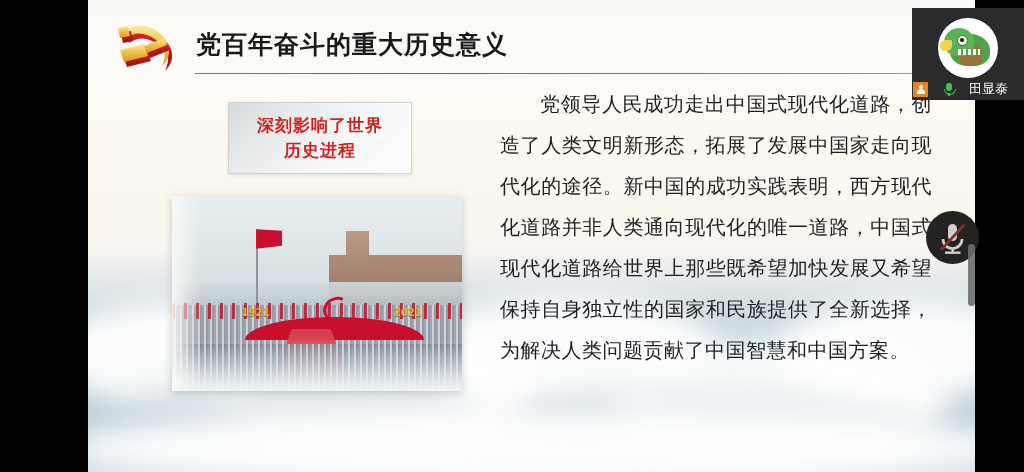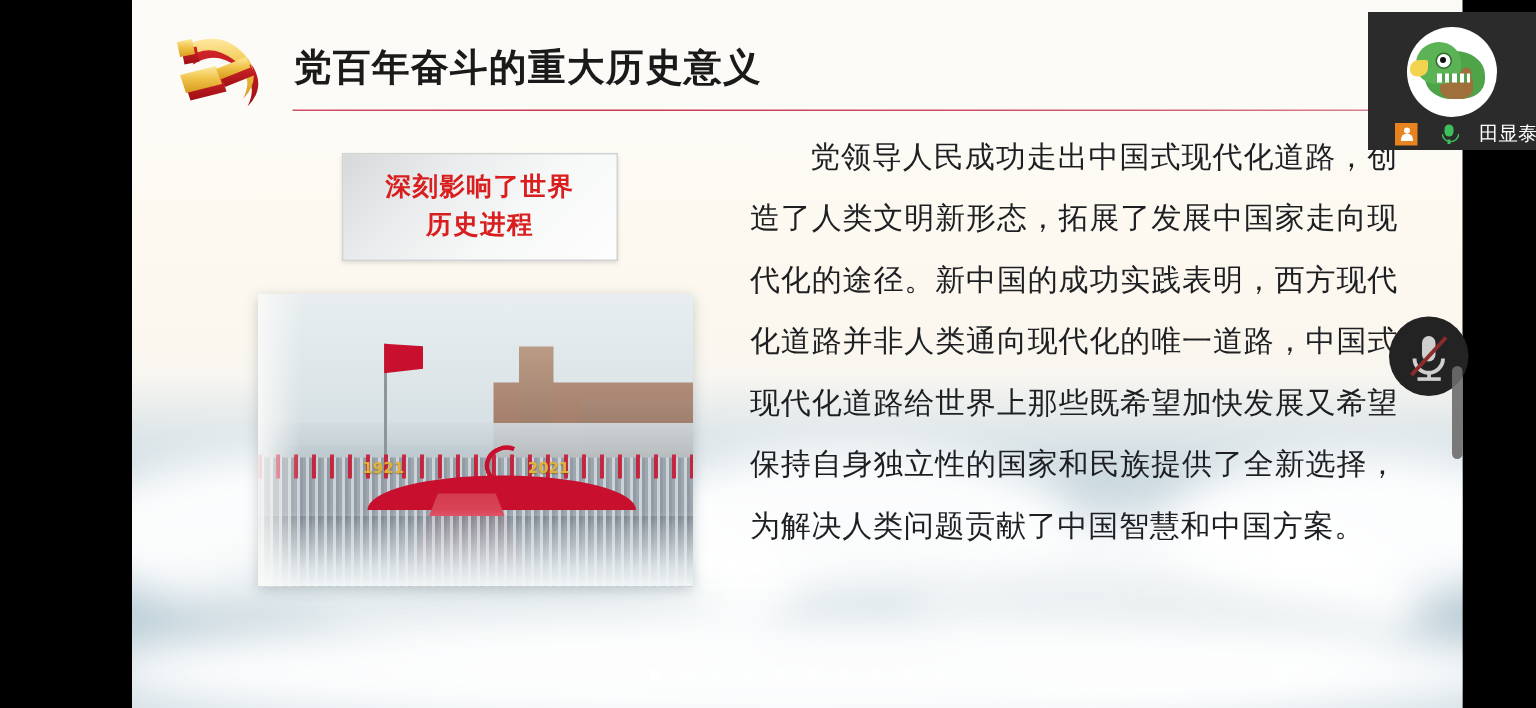--- a/index.html
+++ b/index.html
@@ -145,21 +145,21 @@
   #ph-crowd2 { left:0; top:76%; width:100%; height:24%;
     background: repeating-linear-gradient(90deg, #7f8992 0 2px, #c4cad0 2px 4px, #737d87 4px 6px);
     opacity: 0.92; }
   #ph-1921, #ph-2021 {
     position: absolute; top: 57%;
     color: #e0b23a; font-weight: bold; font-size: 10px;
     text-shadow: 0 1px 1px rgba(120,70,0,0.6);
     font-family: "DejaVu Sans", sans-serif;
   }
   #ph-1921 { left: 24%; }
-  #ph-2021 { left: 62%; }
+  #ph-2021 { left: 62%; padding-left: 42px; }
   #ph-sickle { left:52%; top:52%; width:22px; height:20px;
     border: 3px solid #c8102e; border-radius: 50%;
     border-color: #c8102e transparent transparent #c8102e;
     transform: rotate(-20deg); }
   #ph-fade-b { left:0; bottom:0; width:100%; height:26%;
     background: linear-gradient(to bottom, rgba(255,255,255,0) 0%, rgba(234,240,242,0.85) 75%, rgba(240,245,246,1) 100%); }
   #ph-fade-l { left:0; top:0; width:10%; height:100%;
     background: linear-gradient(to right, rgba(250,250,248,0.9), rgba(255,255,255,0)); }
 
   
@@ -219,21 +219,21 @@
   .dino-bear { position:absolute; left:22px; top:30px; width:22px; height:18px;
     background:#a0703c; border-radius: 40% 40% 38% 38%; }
   .dino-bear-ear1 { position:absolute; left:23px; top:27px; width:7px; height:7px;
     background:#a0703c; border-radius:50%; }
   .dino-bear-ear2 { position:absolute; left:36px; top:27px; width:7px; height:7px;
     background:#a0703c; border-radius:50%; }
   #name-row {
     position: absolute;
     left: 0; bottom: 2px;
     display: flex; align-items: center; gap: 14px;
-    padding-left: 18px;
+    padding-left: 1px;
   }
   #person-badge {
     width: 15px; height: 15px;
     background: #e8831f;
     display: flex; align-items: center; justify-content: center;
   }
   #person-badge .pb-head { width:4px; height:4px; border-radius:50%; background:#fff; position:absolute; margin-top:-4px;}
   #person-badge .pb-body { width:8px; height:5px; border-radius:4px 4px 0 0; background:#fff; position:absolute; margin-top:4px;}
   #mic-small { width: 13px; height: 15px; position: relative; }
   #mic-small .ms-cap { position:absolute; left:3.5px; top:1px; width:6px; height:8px;

